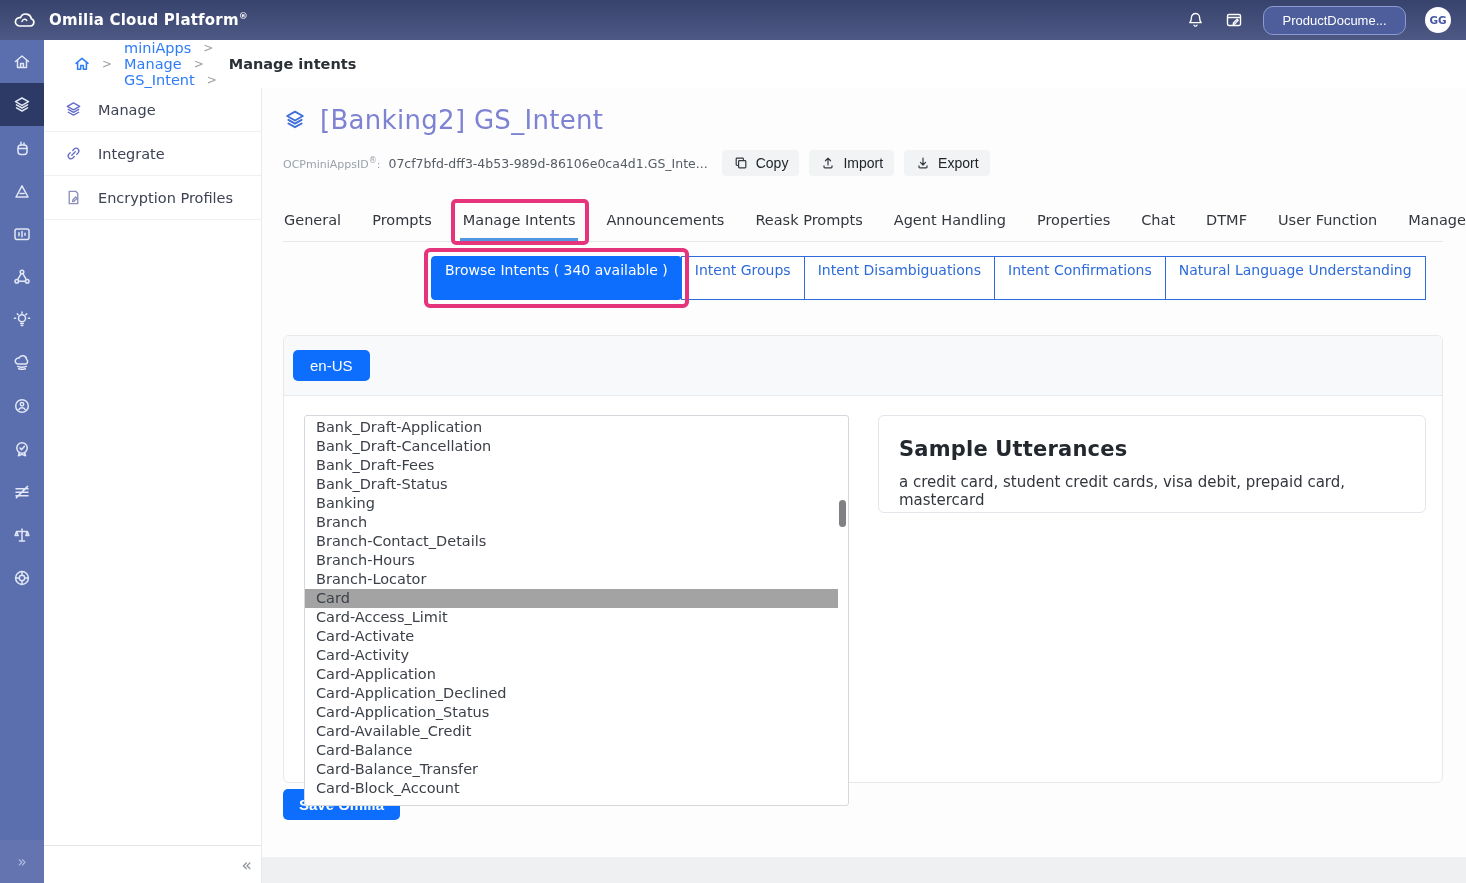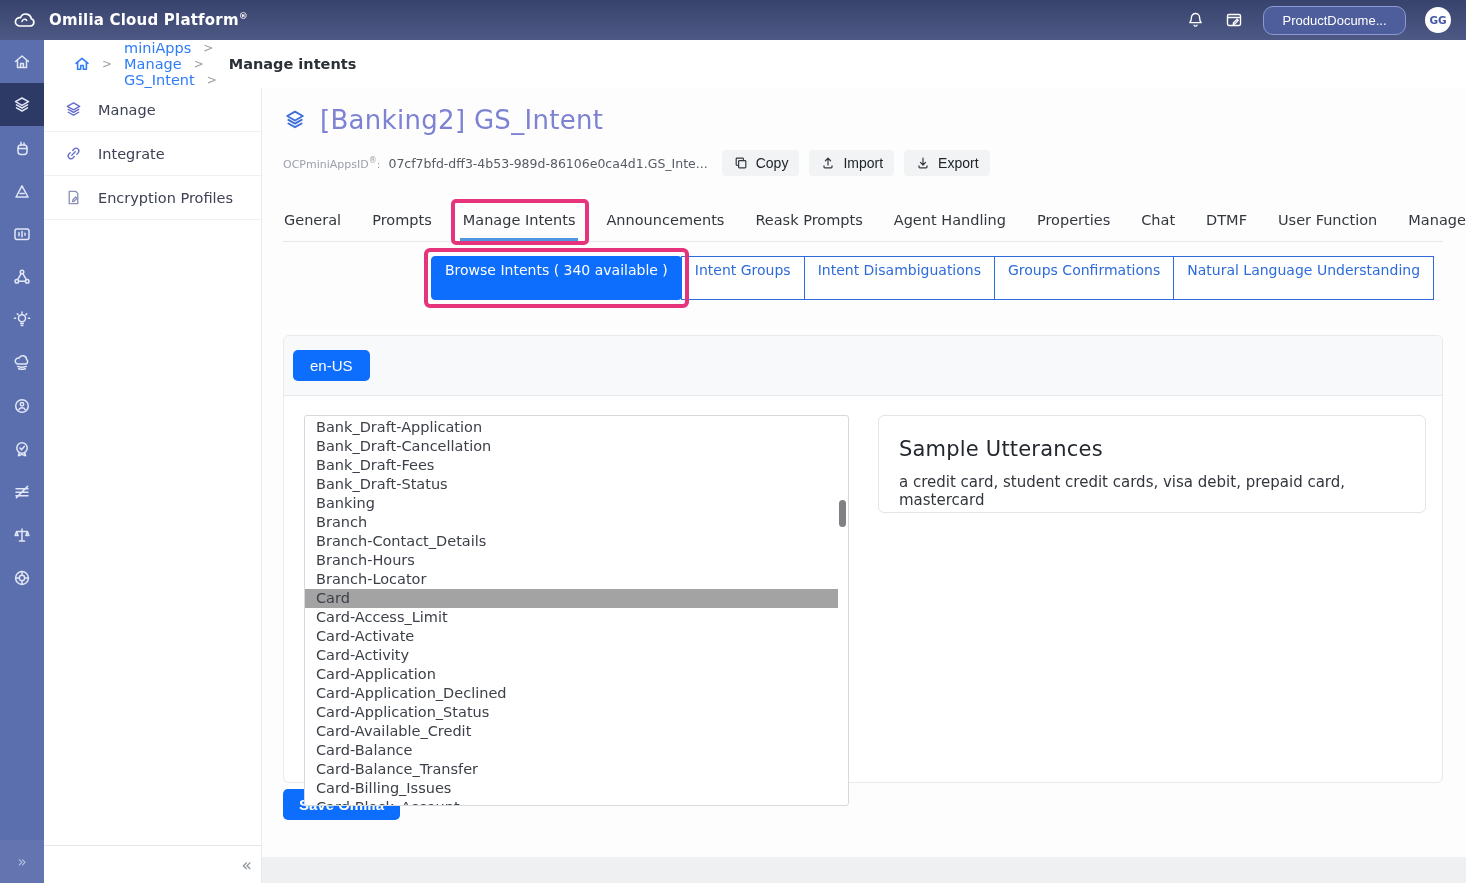--- a/index.html
+++ b/index.html
@@ -82,21 +82,21 @@
     align-items:center; padding-left:9px; border-radius:6px 6px 0 0; }
   .lang-btn { background:#0d6efd; color:#fff; font-size:15px; padding:7px 17px; border-radius:5px; border:none; cursor:pointer; }
   .panel-body { display:flex; gap:29px; padding:19px 0 0 20px; }
   .listbox { width:545px; height:391px; border:1px solid #d5d9de; border-radius:3px; overflow:hidden;
     position:relative; padding-top:2px; background:#fff; }
   .intent-row { font-size:14.5px; line-height:19px; color:#3c4048; padding-left:11px; margin-right:10px;
     white-space:nowrap; cursor:pointer; }
   .intent-row.active { background:#a3a3a3; }
   .scroll-thumb { position:absolute; right:2px; top:84px; width:7px; height:27px; background:#7f8184; border-radius:4px; cursor:pointer; }
   .sample-card { width:548px; height:98px; border:1px solid #e2e5e9; border-radius:6px; padding:21px 20px; }
-  .sample-title { font-size:21px; font-weight:400; color:#23272e; letter-spacing:.2px; }
+  .sample-title { font-size:21px; font-weight:700; color:#23272e; letter-spacing:.2px; }
   .sample-text { font-size:15px; color:#33373d; margin-top:12px; }
 
   .save-btn { display:inline-block; margin-top:6px; background:#0d6efd; color:#fff; font-weight:700;
     font-size:15px; padding:7px 16px; border-radius:5px; border:none; cursor:pointer; }
   .content-footer { position:absolute; left:0; bottom:0; width:100%; height:26px; background:#eef0f2; }
 </style>
 </head>
 <body>
 
 <div class="stage">
@@ -348,21 +348,21 @@
           <div class="subtab">
             
             <span>Intent Groups</span>
           </div>
           <div class="subtab">
             
             <span>Intent Disambiguations</span>
           </div>
           <div class="subtab">
             
-            <span>Groups Confirmations</span>
+            <span>Intent Confirmations</span>
           </div>
           <div class="subtab">
             
             <span>Natural Language Understanding</span>
           </div>
         </div>
 
       <div class="panel">
         <div class="panel-header">
           <button class="lang-btn">en-US</button>
@@ -383,21 +383,20 @@
               <div class="intent-row active">Card</div>
               <div class="intent-row">Card-Access_Limit</div>
               <div class="intent-row">Card-Activate</div>
               <div class="intent-row">Card-Activity</div>
               <div class="intent-row">Card-Application</div>
               <div class="intent-row">Card-Application_Declined</div>
               <div class="intent-row">Card-Application_Status</div>
               <div class="intent-row">Card-Available_Credit</div>
               <div class="intent-row">Card-Balance</div>
               <div class="intent-row">Card-Balance_Transfer</div>
-              <div class="intent-row">Card-Billing_Issues</div>
               <div class="intent-row">Card-Block_Account</div>
             </div>
           <div class="sample-card">
             <div class="sample-title">Sample Utterances</div>
             <div class="sample-text">a credit card, student credit cards, visa debit, prepaid card, mastercard</div>
           </div>
         </div>
       </div>
 
       <button class="save-btn">Save Omilia</button>

